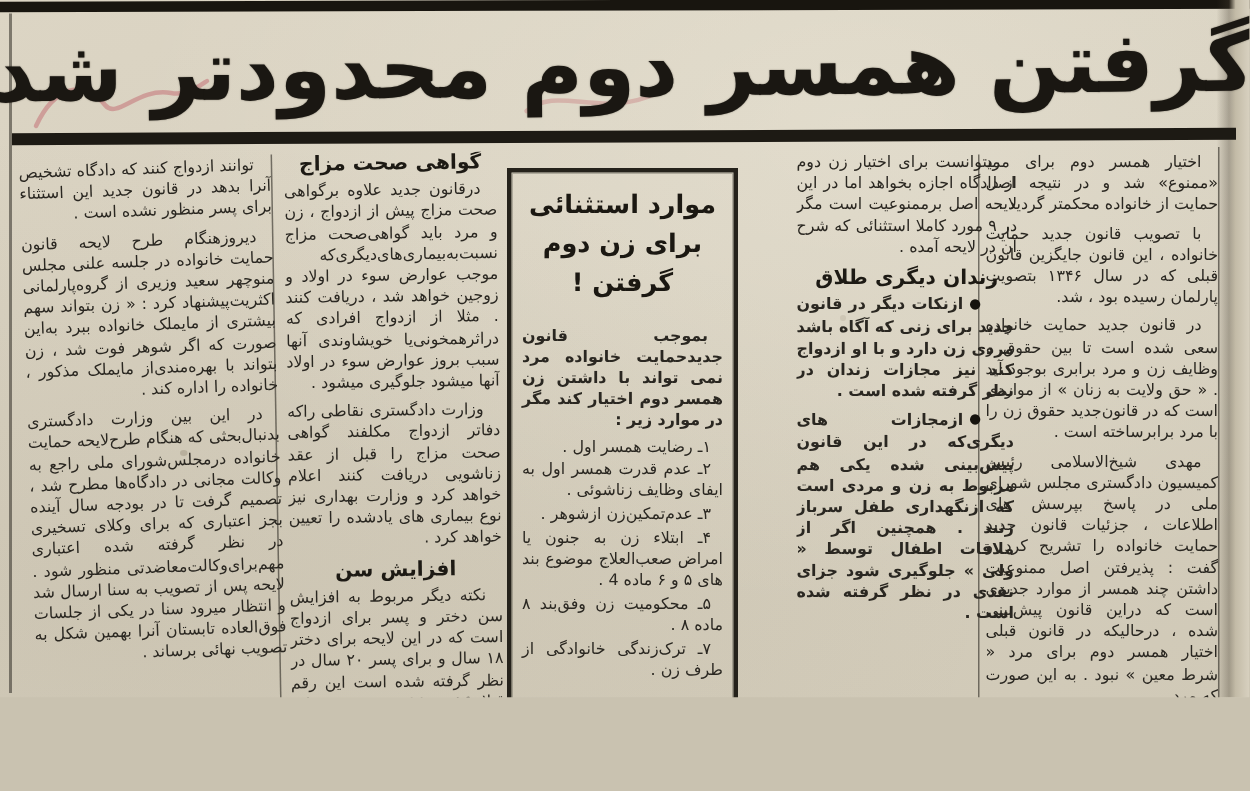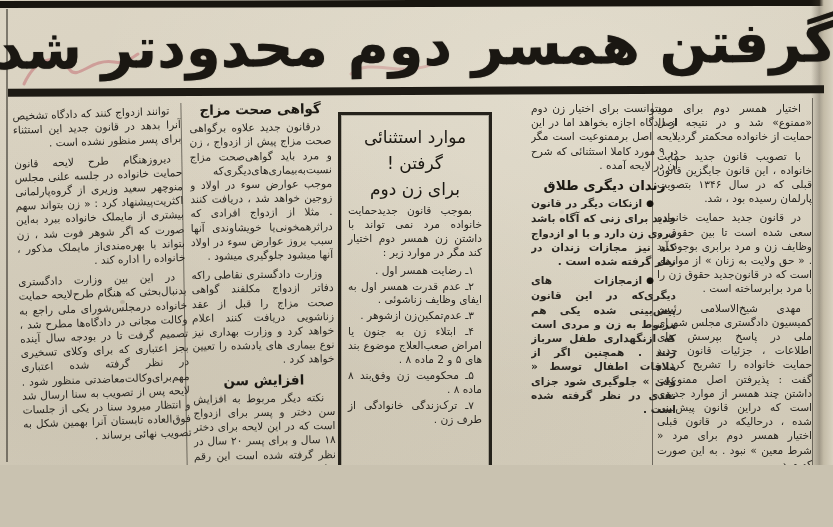--- a/index.html
+++ b/index.html
@@ -60,24 +60,24 @@
   .bullet-p{position:relative;padding-right:2px;font-weight:bold;}
   .blt{font-size:9px;margin-left:4px;color:#16130e;display:inline-block;transform:translateY(-1px);}
   
   .xbox{
     position:absolute;left:338px;top:112px;width:154px;height:401px;
     box-sizing:border-box;border:3px solid #25221b;
     padding:5px 7px 4px 7px;overflow:hidden;
     font-size:10.6px;line-height:13.9px;text-align:justify;
     box-shadow:inset 0 0 0 1px rgba(37,34,27,.25);
   }
-  .xbox-title{margin:4px 0 2px 0;text-align:center;font-weight:normal;color:#1b1812;}
+  .xbox-title{margin:4px 0 16px 0;text-align:center;font-weight:bold;color:#1b1812;}
   .xbox-title span{display:block;font-size:17px;line-height:26px;}
   .xbox p{margin:0 0 3px 0;}
-  .xbox .intro{text-indent:10px;margin-bottom:4px;}
+  .xbox .intro{text-indent:10px;margin-bottom:4px;font-weight:bold;}
   .xbox .item{text-indent:8px;margin-bottom:2px;}
   
   .speck{position:absolute;border-radius:50%;background:rgba(110,98,74,.25);}
 </style>
 </head>
 <body>
 
 <div class="clipping">
 
   <div class="top-strip"></div>
@@ -111,28 +111,28 @@
   <div class="col col-court">
     <p>میتوانست برای اختیار زن دوم از دادگاه اجازه بخواهد اما در این لایحه اصل برممنوعیت است مگر در ۹ مورد کاملا استثنائی که شرح آن در لایحه آمده .</p>
     <h3 class="subhead">زندان دیگری طلاق</h3>
     <p class="bullet-p"><span class="blt">●</span><span>ازنکات دیگر در قانون جدید برای زنی که آگاه باشد مردی زن دارد و با او ازدواج کند نیز مجازات زندان در نظر گرفته شده است .</span></p>
     <p class="bullet-p"><span class="blt">●</span><span>ازمجازات های دیگری‌که در این قانون پیش‌بینی شده یکی هم مربوط به زن و مردی است که ازنگهداری طفل سرباز زنند . همچنین اگر از ملاقات اطفال توسط « ولی » جلوگیری شود جزای نقدی در نظر گرفته شده است .</span></p>
   </div>
 
   <div class="xbox">
     <h2 class="xbox-title">
       <span>موارد استثنائی</span>
+      <span>برای زن دوم</span>
       <span>گرفتن !</span>
-      <span>برای زن دوم</span>
     </h2>
     <p class="intro">بموجب قانون جدیدحمایت خانواده مرد نمی تواند با داشتن زن همسر دوم اختیار کند مگر در موارد زیر :</p>
     <p class="item">۱ـ رضایت همسر اول .</p>
     <p class="item">۲ـ عدم قدرت همسر اول به ایفای وظایف زناشوئی .</p>
     <p class="item">۳ـ عدم‌تمکین‌زن ازشوهر .</p>
-    <p class="item">۴ـ ابتلاء زن به جنون یا امراض صعب‌العلاج موضوع بند های ۵ و 2 ماده ۸ .</p>
+    <p class="item">۴ـ ابتلاء زن به جنون یا امراض صعب‌العلاج موضوع بند های ۵ و ۶ ماده 4 .</p>
     <p class="item">۵ـ محکومیت زن وفق‌بند ۸ ماده ۸ .</p>
     <p class="item">۷ـ ترک‌زندگی خانوادگی از طرف زن .</p>
   </div>
 
   <div class="col col-health">
     <h3 class="subhead" style="margin-top:0;">گواهی صحت مزاج</h3>
     <p>درقانون جدید علاوه برگواهی صحت مزاج پیش از ازدواج ، زن و مرد باید گواهی‌صحت مزاج نسبت‌به‌بیماری‌های‌دیگری‌که موجب عوارض سوء در اولاد و زوجین خواهد شد ، دریافت کنند . مثلا از ازدواج افرادی که دراثرهمخونی‌یا خویشاوندی آنها سبب بروز عوارض سوء در اولاد آنها میشود جلوگیری میشود .</p>
     <p>وزارت دادگستری نقاطی راکه دفاتر ازدواج مکلفند گواهی صحت مزاج را قبل از عقد زناشویی دریافت کنند اعلام خواهد کرد و وزارت بهداری نیز نوع بیماری های یادشده را تعیین خواهد کرد .</p>
     <h3 class="subhead">افزایش سن</h3>
     <p>نکته دیگر مربوط به افزایش سن دختر و پسر برای ازدواج است که در این لایحه برای دختر ۱۸ سال و برای پسر ۲۰ سال در نظر گرفته شده است این رقم قبلا ۱۶ و ۱۸ بود . در موارد استثنائی دختران کمتر از هیجده سال در صورتی می‌</p>

